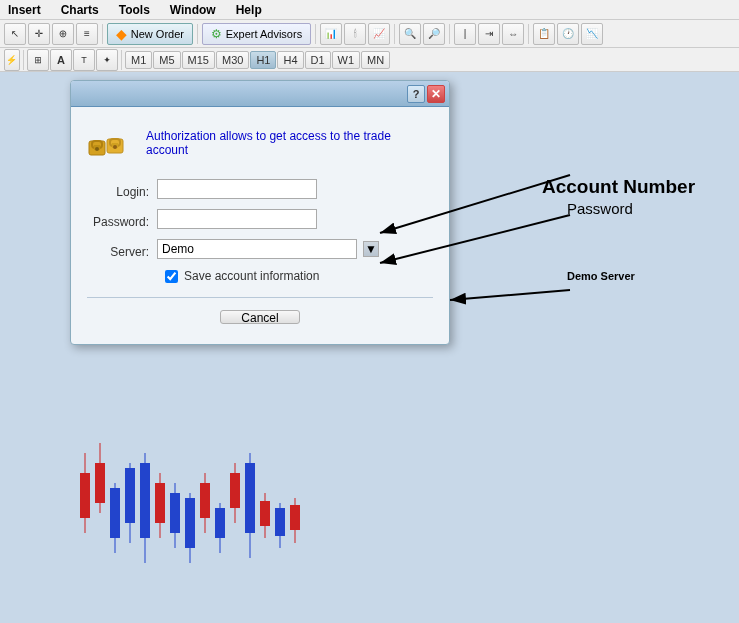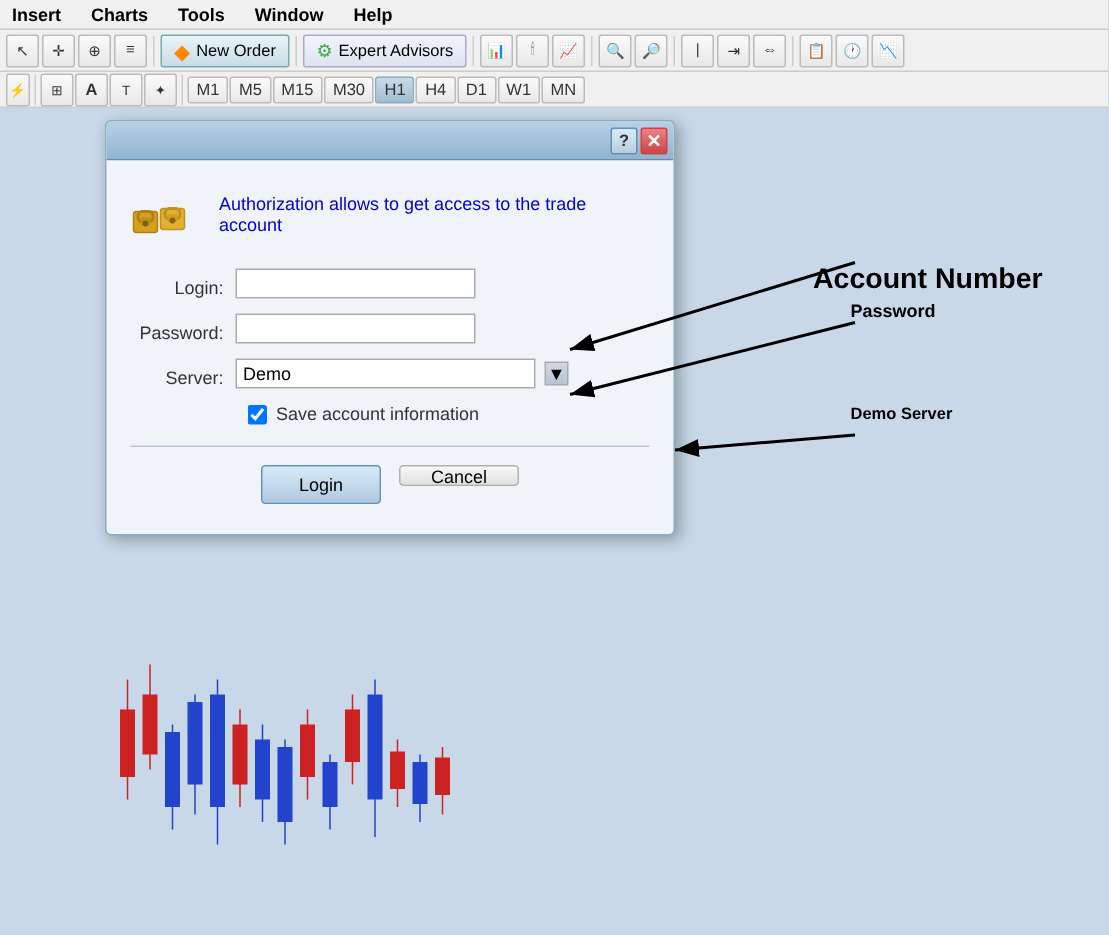--- a/index.html
+++ b/index.html
@@ -487,21 +487,20 @@
       </div>
 
       <div class="checkbox-row">
         <input type="checkbox" checked="" style="">
         <span class="checkbox-label">Save account information</span>
       </div>
 
       <div class="dialog-divider"></div>
 
       <div class="dialog-buttons">
-        <button class="btn-login">Login</button>
         <button class="btn-cancel">Cancel</button>
       </div>
     </div>
   </div>
 </div>
 
 <svg style="position:absolute;top:0;left:0;width:739px;height:623px;pointer-events:none;">
 
   <line x1="570" y1="175" x2="380" y2="233" stroke="black" stroke-width="2" marker-end="url(#arrowhead)"></line>
 
@@ -511,15 +510,15 @@
 
   <defs>
     <marker id="arrowhead" markerWidth="8" markerHeight="6" refX="8" refY="3" orient="auto">
       <polygon points="0 0, 8 3, 0 6" fill="black"></polygon>
     </marker>
   </defs>
 </svg>
 
 <div class="annotation" style="left: 542px; top: 160px; font-size: 19px; font-weight: 900; margin-top: 16px;">Account Number</div>
 
-<div class="annotation" style="left: 567px; top: 200px; font-size: 12px; font-weight: 700;">Password</div>
+<div class="annotation" style="left: 567px; top: 200px; font-size: 15px; font-weight: 400;">Password</div>
 
 <div class="annotation" style="left: 567px; top: 270px; font-size: 11px; font-weight: 900;">Demo Server</div>
 
 </body></html>

